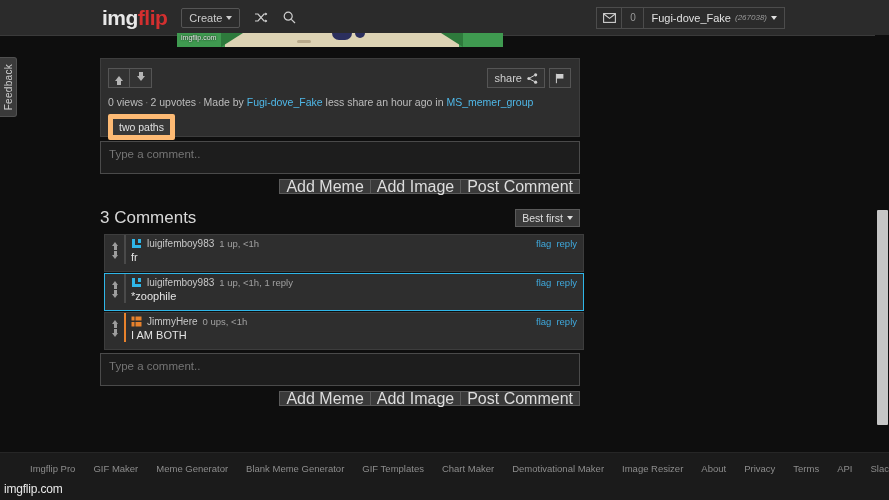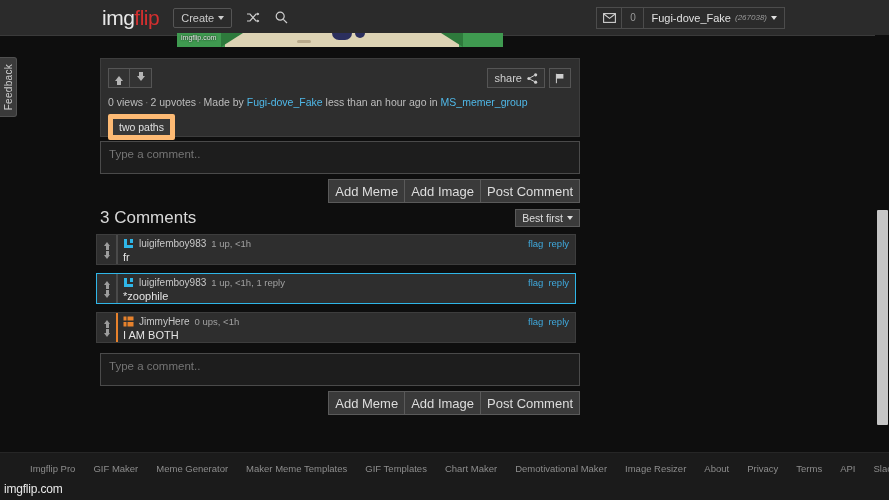--- a/index.html
+++ b/index.html
@@ -11,21 +11,21 @@
   }
   #page { position: relative; width: 889px; height: 500px; background: #0e0e0e; }
 
   
   .header {
     position: absolute; top: 0; left: 0; width: 889px; height: 35px;
     background: #2b2b2b;
     display: flex; align-items: center;
   }
   .logo {
-    margin-left: 102px; font-size: 21px; font-weight: normal;
+    margin-left: 102px; font-size: 21px; font-weight: bold;
     letter-spacing: -0.5px; line-height: 1;
   }
   .logo .img { color: #e8e8e8; }
   .logo .flip { color: #d32f2f; }
   .create-btn {
     margin-left: 14px; height: 20px; padding: 0 7px;
     border: 1px solid #555; border-radius: 2px;
     color: #ccc; font-size: 11px;
     display: flex; align-items: center; gap: 4px;
     background: transparent;
@@ -131,44 +131,44 @@
   .comment-input {
     width: 480px; height: 33px;
     background: #1d1d1d; border: 1px solid #4a4a4a;
     color: #8a8a8a; font-size: 11.5px;
     padding: 6px 8px; resize: none; outline: none;
     font-family: "Liberation Sans", sans-serif;
     display: block;
   }
   .comment-actions { display: flex; justify-content: flex-end; margin-top: 5px; }
   .cbtn {
-    height: 24px; padding: 0 6px;
+    height: 15px; padding: 0 6px;
     border: 1px solid #5a5a5a; background: #3a3a3a;
-    color: #ddd; font-size: 13px;
+    color: #ddd; font-size: 16px;
     display: flex; align-items: center;
     border-right: none;
   }
   .cbtn:last-child { border-right: 1px solid #5a5a5a; }
 
   
   .comments-head {
     position: absolute; left: 100px; top: 208px; width: 480px;
     display: flex; align-items: center; justify-content: space-between;
   }
   .comments-title { font-size: 17px; color: #d8d8d8; }
   .sort-btn {
     height: 18px; padding: 0 6px;
     border: 1px solid #5a5a5a; background: #3a3a3a;
     color: #ddd; font-size: 10.5px;
     display: flex; align-items: center; gap: 4px;
   }
 
   
   .comment {
-    position: absolute; left: 96px; width: 480px; height: 31px;
+    position: absolute; left: 104px; width: 480px; height: 38px;
     background: #2e2e2e; border: 1px solid #3d3d3d;
   }
   .comment.highlight { border: 1px solid #2fb6e8; }
   .c-votes { position: absolute; left: 3px; top: 2px; width: 14px; }
   .c-vote {
     width: 14px; height: 13px;
     display: flex; align-items: center; justify-content: center;
   }
   .c-arrow-up { width:0;height:0;border-left:3.5px solid transparent;border-right:3.5px solid transparent;border-bottom:4px solid #9d9d9d;position:relative;}
   .c-arrow-up::after{content:"";position:absolute;left:-1.5px;top:4px;width:3px;height:4px;background:#9d9d9d;}
@@ -300,21 +300,21 @@
         <svg width="10" height="11" viewBox="0 0 10 11" fill="none" stroke="#cfcfcf" stroke-width="1">
           <path d="M1.4 0.8 V10.2"></path>
             <path d="M1.4 1 H8.4 V5.6 H1.4 Z" fill="#cfcfcf" stroke="none"></path>
         </svg>
       </div>
     </div>
 
     <div class="meta-line">
       <span>0 views</span><span class="meta-sep">·</span><span>2 upvotes</span><span class="meta-sep">·</span><span>Made by</span>
       <a href="#">Fugi-dove_Fake</a>
-      <span>less than an hour ago</span>
+      <span>less share an hour ago</span>
       <span>in</span>
       <a href="#">MS_memer_group</a>
     </div>
 
     <div class="tag">two paths</div>
   </div>
 
   <div class="comment-box-wrap" style="top:141px;">
     <textarea class="comment-input" placeholder="Type a comment.." style=""></textarea>
     <div class="comment-actions">
@@ -423,21 +423,21 @@
 
   <div class="scroll-track">
     <div class="scroll-thumb"></div>
   </div>
 
   <div class="footer">
     <div class="footer-links">
       <a href="#">Imgflip Pro</a>
       <a href="#">GIF Maker</a>
       <a href="#">Meme Generator</a>
-      <a href="#">Maker Meme Templates</a>
+      <a href="#">Blank Meme Generator</a>
       <a href="#">GIF Templates</a>
       <a href="#">Chart Maker</a>
       <a href="#">Demotivational Maker</a>
       <a href="#">Image Resizer</a>
       <a href="#">About</a>
       <a href="#">Privacy</a>
       <a href="#">Terms</a>
       <a href="#">API</a>
       <a href="#">Slack App</a>
 

